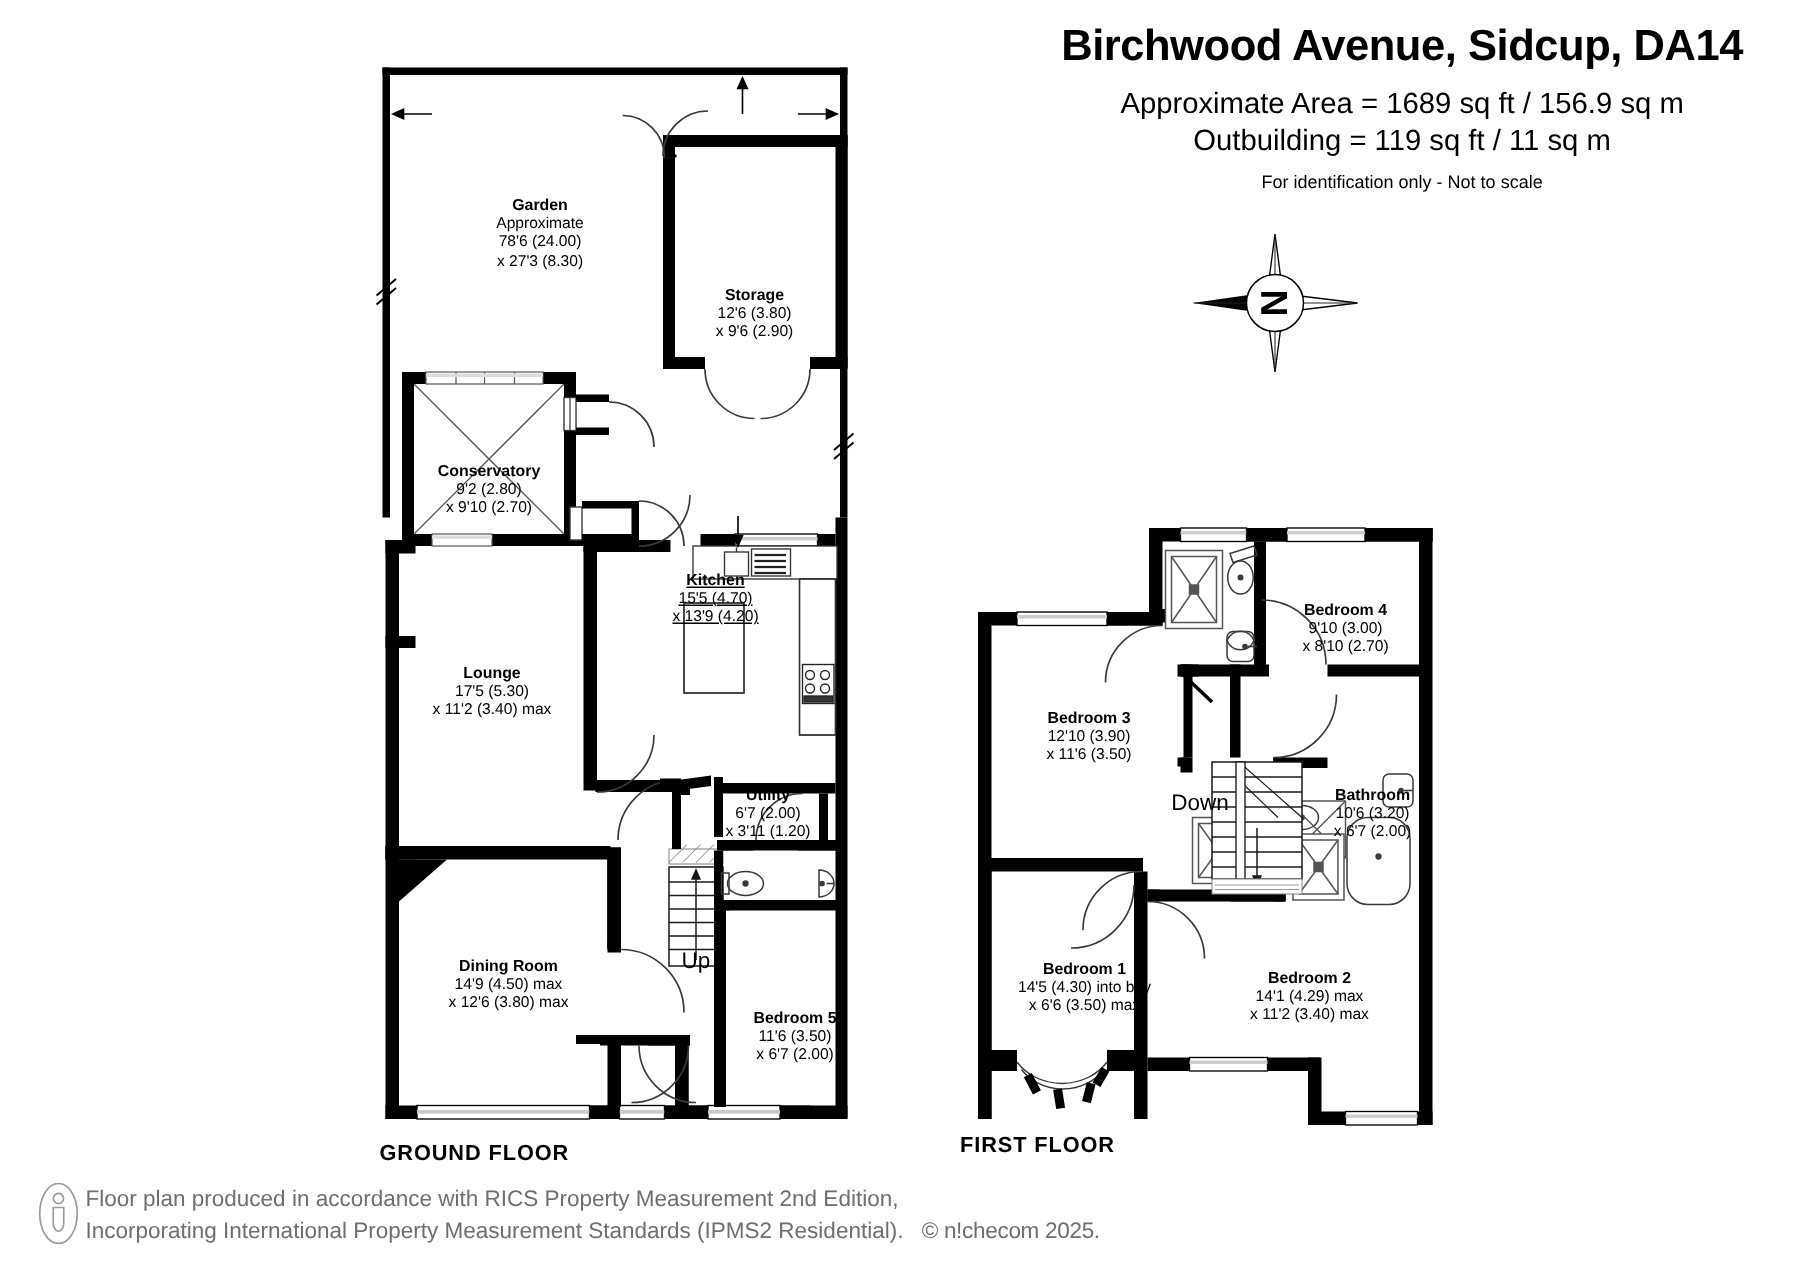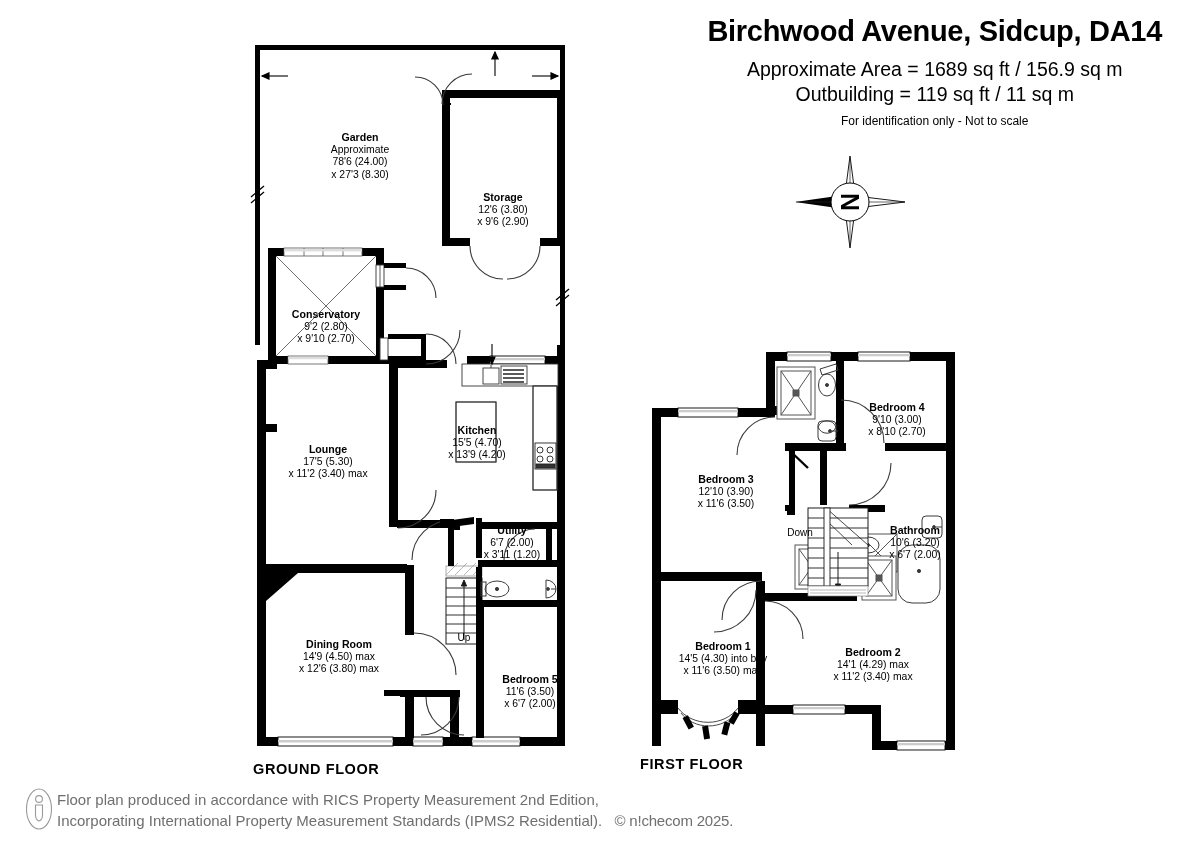--- a/index.html
+++ b/index.html
@@ -38,21 +38,21 @@
     position: absolute; text-align: center; line-height: 1.20;
     font-size: 10.4px; white-space: nowrap;
     transform: translateX(-50%);
   }
   .room .rname { font-weight: bold; font-size: 10.6px; }
   .room .rdim  { font-size: 10.4px; }
   .tiny { font-size: 9.6px; }
 
   
   .dirlabel {
-    position: absolute; font-size: 10px; white-space: nowrap;
+    position: absolute; font-size: 15px; white-space: nowrap;
     transform: translateX(-50%);
   }
 
   
   .footer {
     position: absolute; left: 57px; top: 789px;
     font-size: 15px; color: #6f6f6f; line-height: 1.42;
     white-space: nowrap;
   }
   .footer .nichecom { letter-spacing: -0.2px; }
@@ -571,21 +571,21 @@
     <div class="rdim">9'2 (2.80)</div>
     <div class="rdim">x 9'10 (2.70)</div>
   </div>
 
   <div class="room" id="lbl-lounge" style="left:328px; top:443px;">
     <div class="rname">Lounge</div>
     <div class="rdim">17'5 (5.30)</div>
     <div class="rdim">x 11'2 (3.40) max</div>
   </div>
 
-  <div class="room" id="lbl-kitchen" style="left:477px; top:424px;">
+  <div class="room" id="lbl-kitchen" style="left:477px; top:381px;text-decoration:underline;">
     <div class="rname">Kitchen</div>
     <div class="rdim">15'5 (4.70)</div>
     <div class="rdim">x 13'9 (4.20)</div>
   </div>
 
   <div class="room" id="lbl-utility" style="left:512px; top:524px;">
     <div class="rname">Utility</div>
     <div class="rdim">6'7 (2.00)</div>
     <div class="rdim">x 3'11 (1.20)</div>
   </div>
@@ -618,21 +618,21 @@
 
   <div class="room" id="lbl-bathroom" style="left:915px; top:524px;">
     <div class="rname">Bathroom</div>
     <div class="rdim">10'6 (3.20)</div>
     <div class="rdim">x 6'7 (2.00)</div>
   </div>
 
   <div class="room" id="lbl-bed1" style="left:723px; top:640px;text-align:center;">
     <div class="rname">Bedroom 1</div>
     <div class="rdim">14'5 (4.30) into bay</div>
-    <div class="rdim">x 11'6 (3.50) max</div>
+    <div class="rdim">x 6'6 (3.50) max</div>
   </div>
 
   <div class="room" id="lbl-bed2" style="left:873px; top:646px;">
     <div class="rname">Bedroom 2</div>
     <div class="rdim">14'1 (4.29) max</div>
     <div class="rdim">x  11'2 (3.40) max</div>
   </div>
 
   <div class="dirlabel" id="lbl-down" style="left:800px; top:527px;">Down</div>
 

